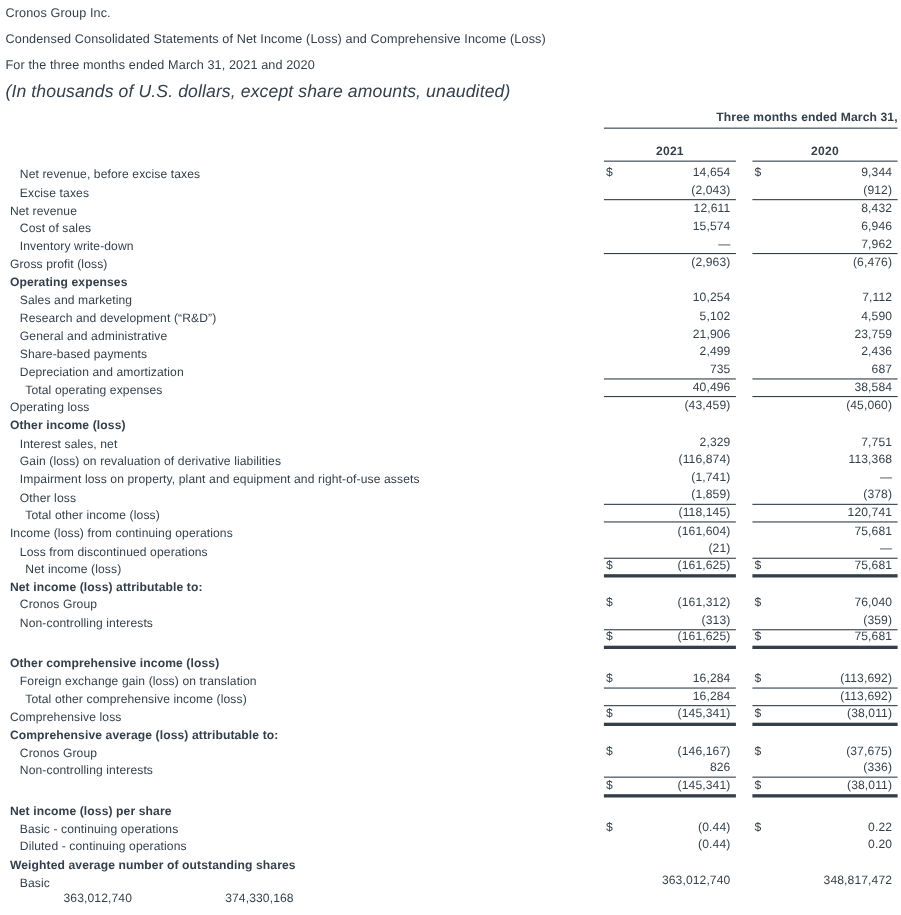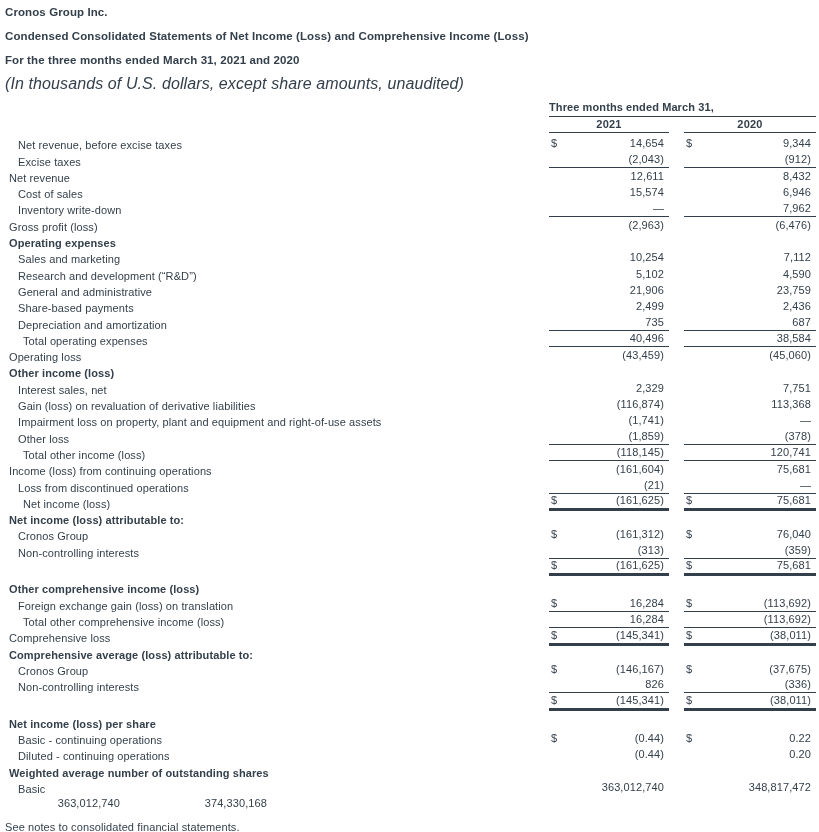--- a/index.html
+++ b/index.html
@@ -10,32 +10,32 @@
   body{
     width:819px;height:832px;
     font-family:"Liberation Sans",sans-serif;
     font-size:11px;
     color:var(--ink);
     overflow:hidden;
   }
   .page{width:819px;height:832px;padding:5px 3px 0 5px;}
 
   
-  .hline{font-weight:700;font-size:11.5px;line-height:14px;margin-bottom:10px;letter-spacing:.1px;}
+  .hline{font-weight:400;font-size:11.5px;line-height:14px;margin-bottom:10px;letter-spacing:.1px;}
   .hline.note{font-weight:400;font-style:italic;font-size:16px;}
 
   
   .thead{margin-top:7px;}
   .th-span-row{display:flex;}
   .spacer{flex:1;}
   .span-hdr{
-    width:267px;text-align:left;font-weight:700;
+    width:267px;text-align:right;font-weight:700;
     padding-bottom:3px;border-bottom:1.5px solid var(--ink);letter-spacing:.1px;
   }
-  .th-years{display:flex;margin-top:1px;}
+  .th-years{display:flex;margin-top:15px;}
   .year{font-weight:700;text-align:center;padding-bottom:2px;border-bottom:1.5px solid var(--ink);letter-spacing:.2px;}
   .c1y{width:120px;}
   .c2y{width:132px;}
   .gap{width:15px;}
 
   
   .tbody{margin-top:3px;}
   .r{display:flex;height:16.3px;align-items:center;}
   .lbl{flex:1;align-self:flex-end;white-space:nowrap;overflow:hidden;padding-bottom:1px;letter-spacing:.1px;}
   .ind0{padding-left:4px;}

